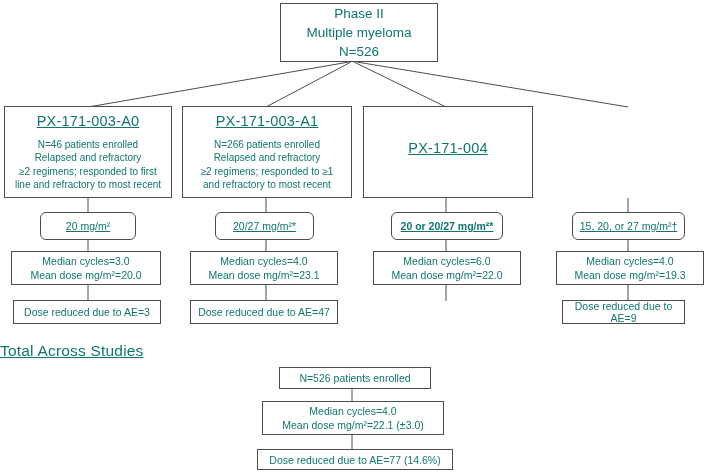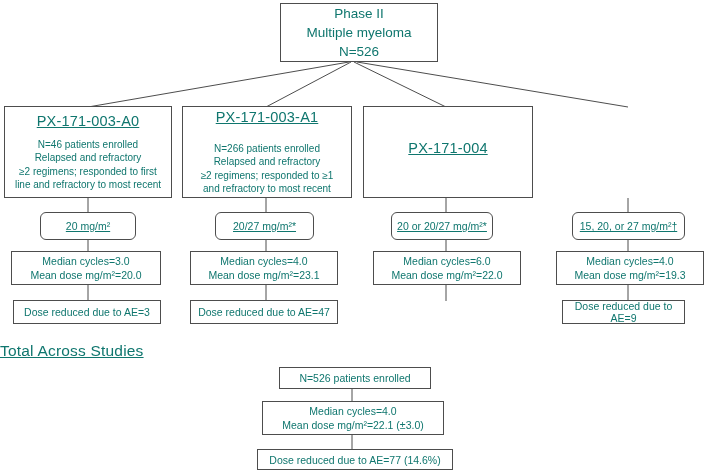--- a/index.html
+++ b/index.html
@@ -87,38 +87,38 @@
 ≥2 regimens; responded to first
 line and refractory to most recent</div>
   </div>
   <div class="box dose-box" style="left:40px; width:96px;">
     <span class="u">20 mg/m²</span>
   </div>
   <div class="box cycles-box pre" style="left:11px; width:150px;">Median cycles=3.0
 Mean dose mg/m²=20.0</div>
   <div class="box ae-box" style="left:13px; width:148px;">Dose reduced due to AE=3</div>
 
-  <div class="box desc-box" style="left:182px; width:170px;justify-content:space-between;">
+  <div class="box desc-box" style="left:182px; width:170px;">
     <div class="study-title">PX-171-003-A1</div>
     <div class="study-desc pre">N=266 patients enrolled
 Relapsed and refractory
 ≥2 regimens; responded to ≥1
 and refractory to most recent</div>
   </div>
   <div class="box dose-box" style="left:215px; width:99px;">
     <span class="u">20/27 mg/m²*</span>
   </div>
   <div class="box cycles-box pre" style="left:190px; width:148px;">Median cycles=4.0
 Mean dose mg/m²=23.1</div>
   <div class="box ae-box" style="left:190px; width:148px;">Dose reduced due to AE=47</div>
 
   <div class="box desc-box" style="left:363px; width:170px;">
     <div class="study-title">PX-171-004</div>
   </div>
-  <div class="box dose-box" style="left:391px; width:102px;">
+  <div class="box dose-box" style="left:391px; width:112px;font-weight:bold;">
     <span class="u">20 or 20/27 mg/m²*</span>
   </div>
   <div class="box cycles-box pre" style="left:373px; width:148px;">Median cycles=6.0
 Mean dose mg/m²=22.0</div>
 
   <div class="box dose-box" style="left:572px; width:113px;">
     <span class="u">15, 20, or 27 mg/m²†</span>
   </div>
   <div class="box cycles-box pre" style="left:556px; width:148px;">Median cycles=4.0
 Mean dose mg/m²=19.3</div>

